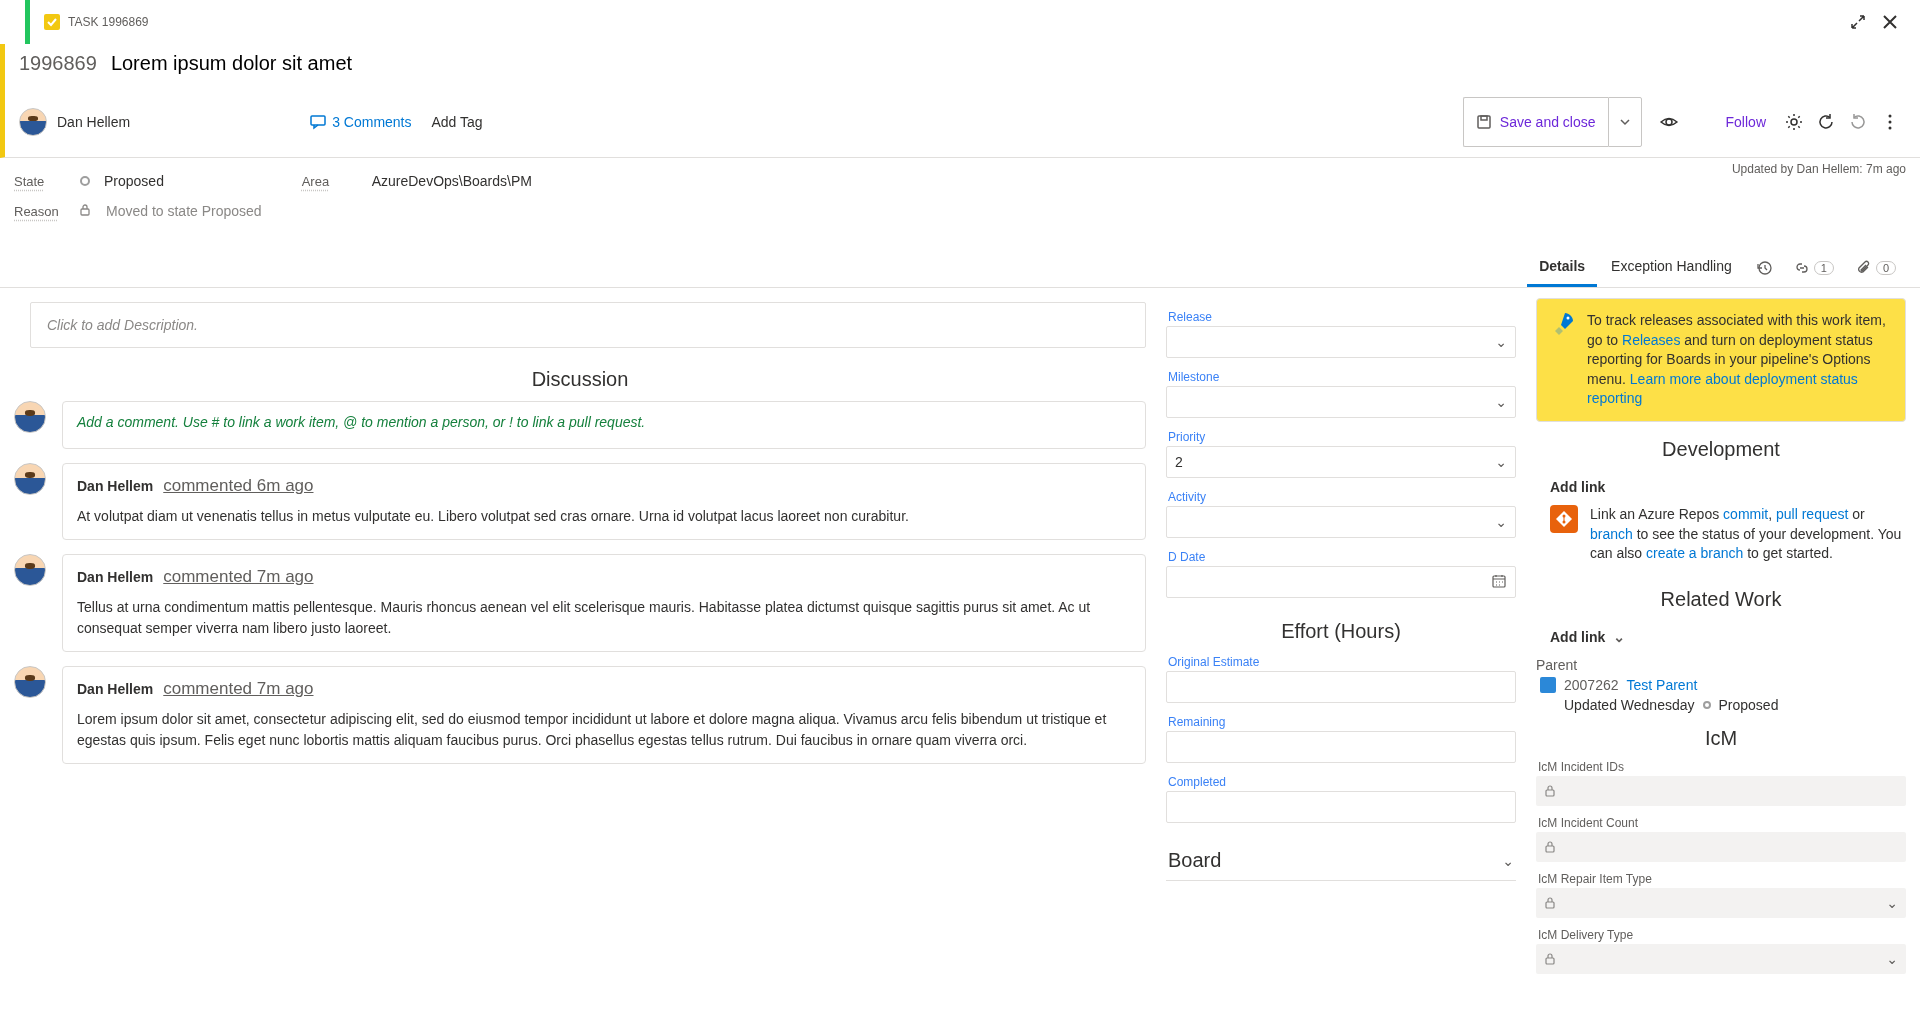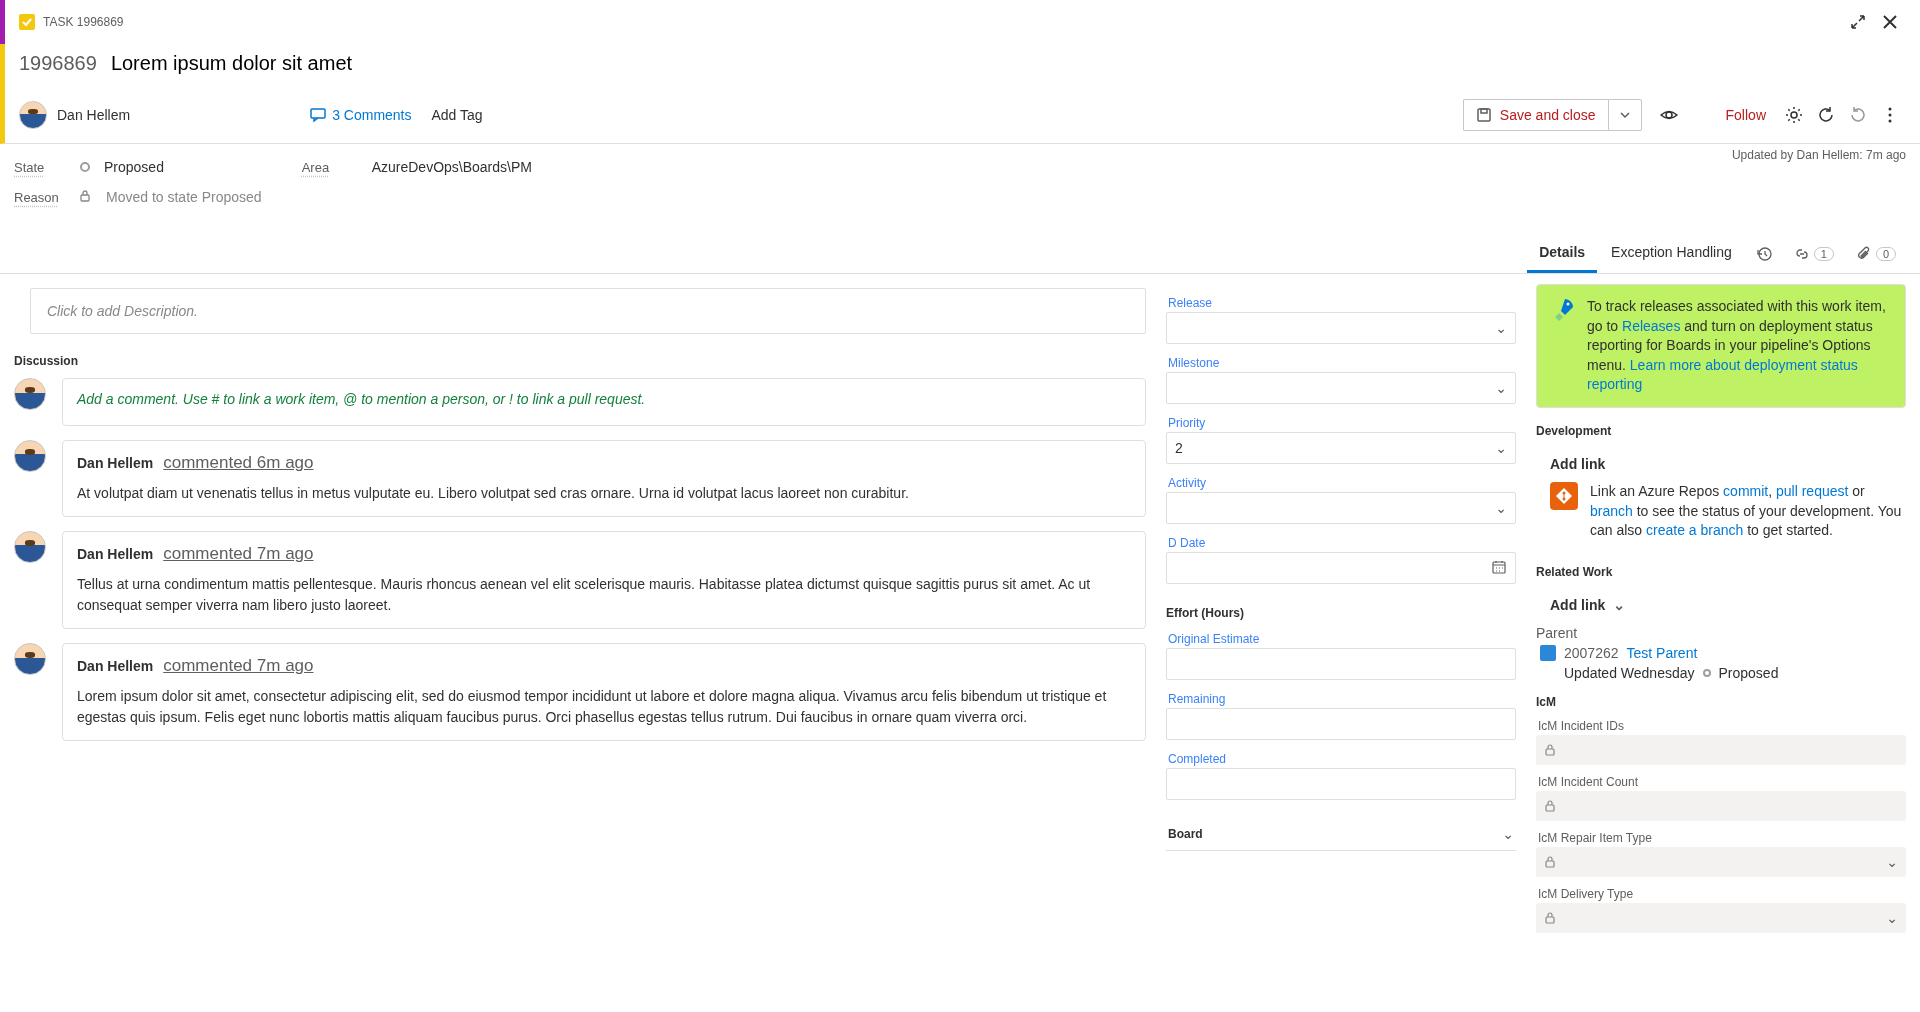--- a/index.html
+++ b/index.html
@@ -1,39 +1,39 @@
 <!DOCTYPE html>
 <html><head>
 <meta charset="utf-8">
 <style>
 * { box-sizing: border-box; margin: 0; padding: 0; }
 body { font-family: "Segoe UI", Arial, sans-serif; font-size: 14px; color: #323130; background: #fff; overflow-x: hidden; }
 
 
-.top-strip { display: flex; align-items: center; padding: 6px 14px; border-left: 5px solid #a21caf; }
+.top-strip { display: flex; align-items: center; padding: 6px 14px; border-left: 5px solid #22c55e; margin-left: 25px; }
 .task-icon { width: 16px; height: 16px; background: #f2c811; border-radius: 2px; display: flex; align-items: center; justify-content: center; font-size: 10px; color: #fff; margin-right: 8px; flex-shrink: 0; }
 .task-type { color: #605e5c; font-size: 12px; }
 .top-spacer { flex: 1; }
 .ico-btn { width: 32px; height: 32px; display: flex; align-items: center; justify-content: center; cursor: pointer; border-radius: 2px; }
 .ico-btn svg { stroke: #323130; }
 
 
 .title-row { display: flex; align-items: center; padding: 4px 14px 12px 14px; border-left: 5px solid #f2c811; }
 .wi-id { font-size: 20px; font-weight: 400; color: #605e5c; margin-right: 14px; }
 .wi-title-input { font-size: 20px; font-weight: 400; border: none; outline: none; flex: 1; padding: 4px 0; }
 
 
 .hdr-row { display: flex; align-items: center; padding: 6px 14px 10px 14px; border-bottom: 1px solid #e1dfdd; border-left: 5px solid #f2c811; }
 .avatar { width: 28px; height: 28px; border-radius: 50%; background: linear-gradient(180deg,#f8d6b3 0%,#f8d6b3 45%,#2b5797 45%,#2b5797 100%); border: 1px solid #c8c6c4; margin-right: 10px; position: relative; overflow: hidden; flex-shrink: 0; }
 .avatar::after { content: ""; position: absolute; top: 28%; left: 32%; width: 36%; height: 20%; background: #5b3a1a; border-radius: 40%; }
 .assignee-name { font-size: 14px; }
 .comments-link { color: #0078d4; margin-left: 180px; display: flex; align-items: center; gap: 6px; cursor: pointer; }
 .add-tag { margin-left: 14px; color: #323130; cursor: pointer; padding: 4px 6px; }
 .hdr-spacer { flex: 1; }
-.btn { display: flex; align-items: center; gap: 8px; padding: 6px 12px; border: 1px solid #c8c6c4; border-radius: 2px; background: #fff; cursor: pointer; height: 32px; color: #b91c1c; }
+.btn { display: flex; align-items: center; gap: 8px; padding: 6px 12px; border: 1px solid #c8c6c4; border-radius: 2px; background: #fff; cursor: pointer; height: 50px; color: #6d28d9; }
 .btn.split-main { border-right: none; border-top-right-radius: 0; border-bottom-right-radius: 0; }
 .btn.split-chev { border-top-left-radius: 0; border-bottom-left-radius: 0; padding: 6px 10px; margin-right: 6px; }
 .btn.plain { border: none; gap: 48px; }
 .toolbar-icon { width: 32px; height: 36px; display: flex; align-items: center; justify-content: center; cursor: pointer; border: none; background: none; }
 
 
 .fields-row { display: flex; align-items: flex-start; padding: 8px 14px 0 14px; position: relative; }
 .fcol { margin-right: 40px; }
 .fitem { display: flex; align-items: center; min-height: 30px; }
 .flabel { display: inline-block; min-width: 60px; font-size: 13px; color: #605e5c; text-decoration: underline dotted; text-decoration-color: #c8c6c4; text-underline-offset: 4px; }
@@ -51,41 +51,41 @@
 .tab-count { border: 1px solid #c8c6c4; border-radius: 8px; padding: 0 6px; font-size: 11px; color: #605e5c; }
 
 
 .body { display: flex; padding: 10px 14px; gap: 20px; }
 .col-left { flex: 1 1 55%; min-width: 400px; }
 .col-mid { flex: 0 0 350px; }
 .col-right { flex: 0 0 370px; }
 
 .desc-box { border: 1px solid #e1dfdd; border-radius: 2px; padding: 14px 16px; margin: 4px 0 20px 16px; color: #8a8886; font-style: italic; min-height: 42px; }
 
-.section-title { font-size: 12px; font-weight: 700; margin: 6px 0 10px 0; }
+.section-title { font-size: 20px; font-weight: 400; margin: 6px 0 10px 0; text-align: center; }
 
 .comment-row { display: flex; gap: 16px; margin-bottom: 14px; }
 .comment-avatar { width: 32px; height: 32px; border-radius: 50%; background: linear-gradient(180deg,#f8d6b3 0%,#f8d6b3 45%,#2b5797 45%,#2b5797 100%); border: 1px solid #c8c6c4; flex-shrink: 0; position: relative; overflow: hidden; }
 .comment-avatar::after { content: ""; position: absolute; top: 28%; left: 32%; width: 36%; height: 20%; background: #5b3a1a; border-radius: 40%; }
 .comment-box { flex: 1; border: 1px solid #e1dfdd; border-radius: 4px; padding: 12px 14px; }
 .comment-placeholder { color: #15803d; font-style: italic; min-height: 48px; }
 .comment-hdr { display: flex; gap: 10px; align-items: baseline; margin-bottom: 10px; }
 .comment-author { font-weight: 600; }
 .comment-time { color: #605e5c; text-decoration: underline; font-size: 17px; }
 .comment-body { line-height: 1.5; }
 
 
 .mf-label { font-size: 12px; color: #3b82f6; margin: 12px 2px 2px 2px; }
 .mf-field { border: 1px solid #e1dfdd; border-radius: 2px; height: 32px; display: flex; align-items: center; justify-content: space-between; padding: 0 8px; }
 .mf-val { font-size: 14px; }
 .chev { color: #605e5c; }
 .board-row { display: flex; justify-content: space-between; align-items: center; border-bottom: 1px solid #e1dfdd; padding: 8px 2px; margin-top: 18px; }
 
 
-.callout { border: 1px solid #e1dfdd; border-radius: 4px; padding: 12px 14px; display: flex; gap: 12px; background: #bef264; margin-bottom: 16px; line-height: 1.4; }
+.callout { border: 1px solid #e1dfdd; border-radius: 4px; padding: 12px 14px; display: flex; gap: 12px; background: #fde047; margin-bottom: 16px; line-height: 1.4; }
 .callout-icon { width: 24px; height: 24px; flex-shrink: 0; }
 a.link { color: #0078d4; text-decoration: none; cursor: pointer; }
 .addlink-row { padding: 8px 0 8px 14px; font-weight: 600; display: flex; align-items: center; gap: 8px; cursor: pointer; }
 .dev-callout { display: flex; gap: 12px; padding: 2px 0 4px 14px; line-height: 1.4; }
 .dev-icon { width: 28px; height: 28px; background: #e8620c; border-radius: 4px; flex-shrink: 0; display: flex; align-items: center; justify-content: center; }
 .parent-block { margin: 4px 0 14px 0; }
 .parent-label { color: #605e5c; margin-bottom: 4px; }
 .parent-line { display: flex; align-items: center; gap: 8px; padding-left: 4px; }
 .parent-type-icon { width: 16px; height: 16px; background: #2b88d8; border-radius: 2px; flex-shrink: 0; }
 .parent-id { color: #605e5c; }

